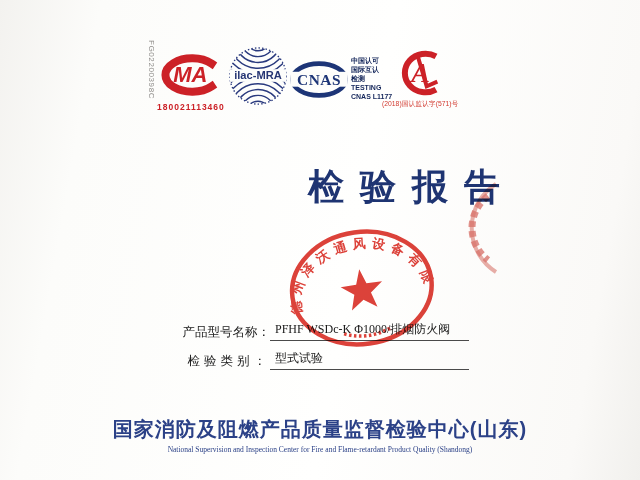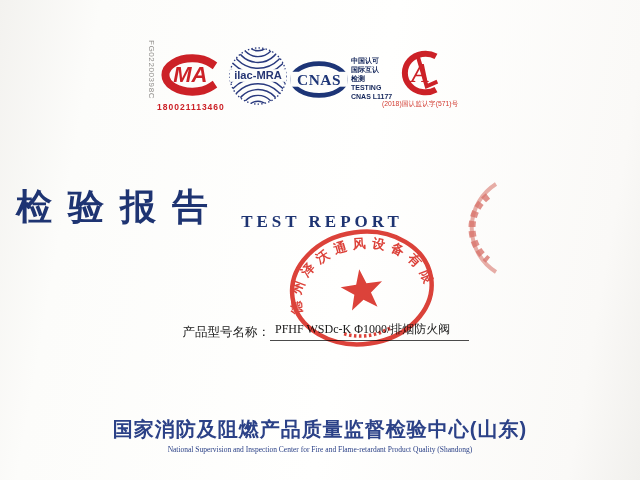--- a/index.html
+++ b/index.html
@@ -17,22 +17,22 @@
   .cma-number { font-size:8.5px; color:#cc2127; font-weight:bold; letter-spacing:1px; margin-top:0;
                 font-family:"Liberation Sans",sans-serif; white-space:nowrap; }
   .ilac { position:absolute; left:227px; top:45px; }
   .cnas-logo { position:absolute; left:290px; top:61px; }
   .cnas-caption { position:absolute; left:351px; top:56px; font-size:7px; line-height:9px; color:#14265a;
                   font-weight:bold; font-family:"Liberation Sans",sans-serif; }
   .cal { position:absolute; left:396px; top:46px; }
   .cal-caption { position:absolute; left:382px; top:99px; width:120px; font-size:6.8px; color:#d23a30;
                  font-family:"Liberation Sans",sans-serif; white-space:nowrap; }
 
-  .title-zh { position:absolute; left:0; top:163px; width:516px; text-align:left; font-size:36px; font-weight:bold;
-              color:#1e3472; letter-spacing:16px; text-indent:16px;margin-top:20px; }
+  .title-zh { position:absolute; left:0; top:163px; width:516px; text-align:right; font-size:36px; font-weight:bold;
+              color:#1e3472; letter-spacing:16px; text-indent:16px; }
   .title-en { position:absolute; left:0; top:212px; width:640px; text-align:center; font-size:17px; font-weight:bold;
               color:#1e3472; letter-spacing:4px; text-indent:4px; }
 
   .form-row { position:absolute; left:168px; width:312px; white-space:nowrap; }
   .row-0 { top:289px; } .row-1 { top:321px; } .row-2 { top:350px; }
   .form-label { display:inline-block; width:102px; text-align:right; font-size:12.5px; color:#222; vertical-align:bottom; }
   .row-2 .form-label { letter-spacing:4px; }
   .form-value { display:inline-block; width:194px; border-bottom:1.5px solid #4a4a4a; font-size:12px; color:#191919;
                 padding:0 0 2px 5px; vertical-align:bottom; min-height:14px; }
 
@@ -105,24 +105,26 @@
   </div>
 
   <svg class="cal" width="52" height="54" viewBox="0 0 78 80">
     <path d="M60,15 A31,29 0 1 0 60,65" fill="none" stroke="#cc2127" stroke-width="9"></path>
     <text x="37" y="54" text-anchor="middle" font-size="42" font-weight="bold" font-style="italic" fill="#cc2127" font-family="'Liberation Serif',serif">A</text>
     <path d="M33,16 L46,60 L62,53" fill="none" stroke="#cc2127" stroke-width="6"></path>
   </svg>
   <div class="cal-caption">(2018)国认监认字(571)号</div>
 
   <div class="title-zh">检验报告</div>
-  <div class="title-en">TEST REPORT</div>
 
   <div class="form-row row-1">
     <span class="form-label">产品型号名称：</span><span class="form-value">PFHF WSDc-K Φ1000/排烟防火阀</span>
+  </div>
+  <div class="form-row row-2">
+    <span class="form-label">检验类别：</span><span class="form-value">型式试验</span>
   </div>
 
   <svg class="company-seal" width="152" height="124" viewBox="0 0 152 124">
     <defs>
       <path id="stamp-arc" d="M 14,80 A 63,50 0 1 1 138,80" fill="none"></path>
     </defs>
     <ellipse cx="76" cy="61" rx="70" ry="56" fill="none" stroke="#d8271e" stroke-width="4.5"></ellipse>
     <text font-size="13" font-weight="bold" fill="#d8271e" letter-spacing="5.5" font-family="'Liberation Sans',sans-serif">
       <textPath href="#stamp-arc" startOffset="2">德州泽沃通风设备有限公司</textPath>
     </text>

